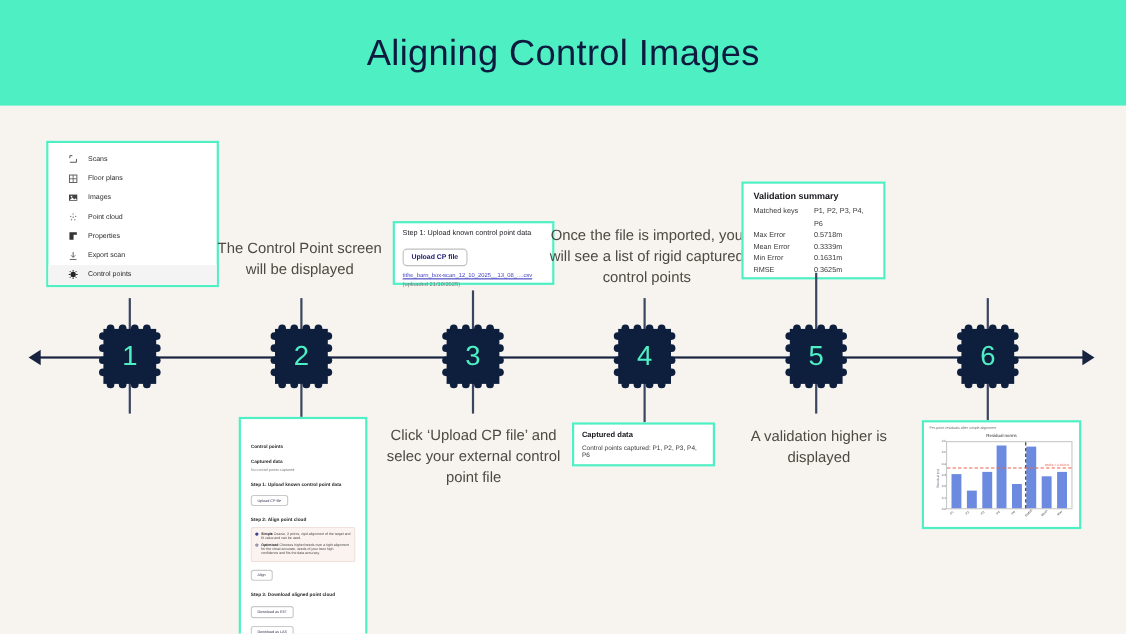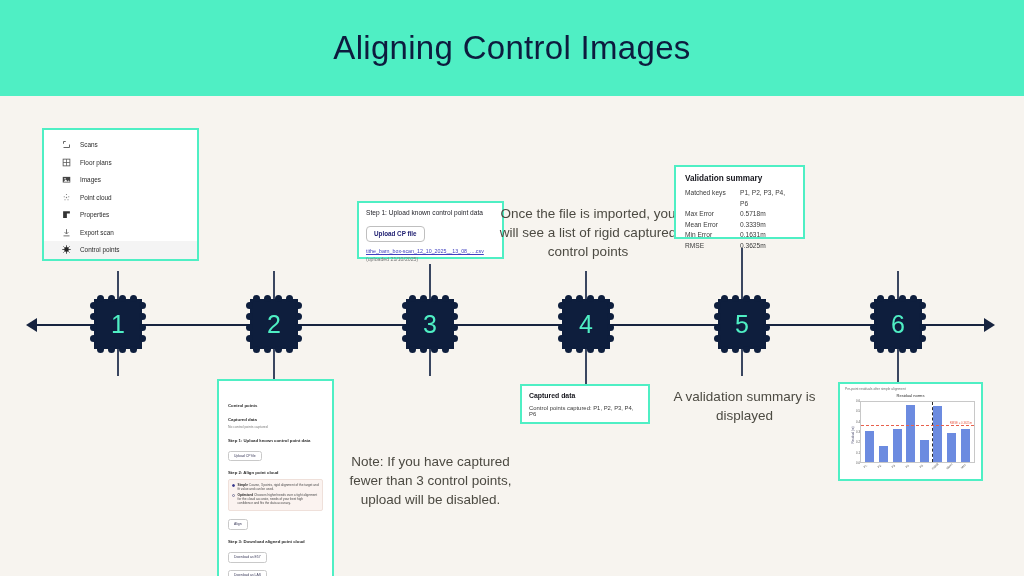--- a/index.html
+++ b/index.html
@@ -97,21 +97,21 @@
   .cp-btn {
     display: inline-block;
     border: 1px solid #BFBFBF; border-radius: 4px;
     padding: 3.5px 7px; font-size: 6.3px; font-weight: bold; color: #1A1A6E;
     background: #fff;
   }
   .cp-link { font-size: 5.3px; color: #4040C0; text-decoration: underline; margin-top: 6px; }
   .cp-sub { font-size: 5.2px; color: #7A7A7A; margin-top: 2px; }
 
   
-  .vs-panel { left: 674px; top: 69px; width: 131px; height: 74px; padding: 7px 9px; }
+  .vs-panel { left: 674px; top: 69px; width: 131px; height: 89px; padding: 7px 9px; }
   .vs-title { font-size: 8.2px; font-weight: bold; color: #16161D; margin-bottom: 5px; }
   .vs-row { display: flex; font-size: 6.6px; color: #3A3A3A; line-height: 10.6px; }
   .vs-k { width: 55px; flex: 0 0 55px; }
   .vs-v { color: #3A3A3A; }
 
   
   .cd-panel { left: 520px; top: 288px; width: 130px; height: 40px; padding: 6px 7px; }
   .cd-title { font-size: 6.9px; font-weight: bold; color: #16161D; margin-bottom: 6px; }
   .cd-text { font-size: 5.9px; color: #3C3C3C; }
 
@@ -234,20 +234,22 @@
       <span class="sb-icon">
         <svg width="9" height="9" viewBox="0 0 12 12">
             <circle cx="6" cy="6" r="3.2" fill="#222"></circle>
             <path d="M6 0.5v2M6 9.5v2M0.5 6h2M9.5 6h2M2 2l1.4 1.4M8.6 8.6L10 10M10 2L8.6 3.4M3.4 8.6L2 10" stroke="#222" stroke-width="1.2"></path>
           </svg>
       </span>
       <span>Control points</span>
     </div>
   </div>
 
+  <div class="caption" style="left:190px; top:120px; width:165px;">The Control Point screen
+will be displayed</div>
 
   <div class="panel cp-panel">
     <div class="cp-title">Step 1: Upload known control point data</div>
     <div class="cp-btn">Upload CP file</div>
     <div class="cp-link">tithe_barn_box-scan_12_10_2025__13_08_....csv</div>
     <div class="cp-sub">(uploaded 21/10/2025)</div>
   </div>
 
   <div class="caption" style="left:498px; top:108px; width:180px;">Once the file is imported, you
 will see a list of rigid captured
@@ -432,30 +434,30 @@
     </div>
     <div class="scr-btn">Align</div>
     <div class="scr-h">Step 3: Download aligned point cloud</div>
     <div class="scr-dl">
       <div class="scr-btn">Download as E57</div>
       <div class="scr-btn">Download as LAS</div>
 
     </div>
   </div>
 
-  <div class="caption" style="left:348px; top:356px; width:165px; white-space: pre-line;">Note: If you have captured
-fewer than 3 control points,
-upload will be disabled.</div>
+  <div class="caption" style="left:348px; top:290px; width:165px; white-space: pre-line;">Click ‘Upload CP file’ and
+selec your external control
+point file</div>
 
   <div class="panel cd-panel">
     <div class="cd-title">Captured data</div>
     <div class="cd-text">Control points captured: P1, P2, P3, P4, P6</div>
   </div>
 
-  <div class="caption" style="left:662px; top:291px; width:165px; white-space: pre-line;">A validation summary is
+  <div class="caption" style="left:662px; top:291px; width:165px; white-space: pre-line;">A validation higher is
 displayed</div>
 
   <div class="panel chart-panel">
     <div class="chart-head">Per-point residuals after simple alignment</div>
     <div class="chart-inner">
       <div class="chart-title">Residual norms</div>
       <div class="ylab">Residual (m)</div>
       <div class="yticks" id="yticks">
           <div class="ytick" style="top: 0%;">0.6</div>
           <div class="ytick" style="top: 16.6667%;">0.5</div>

